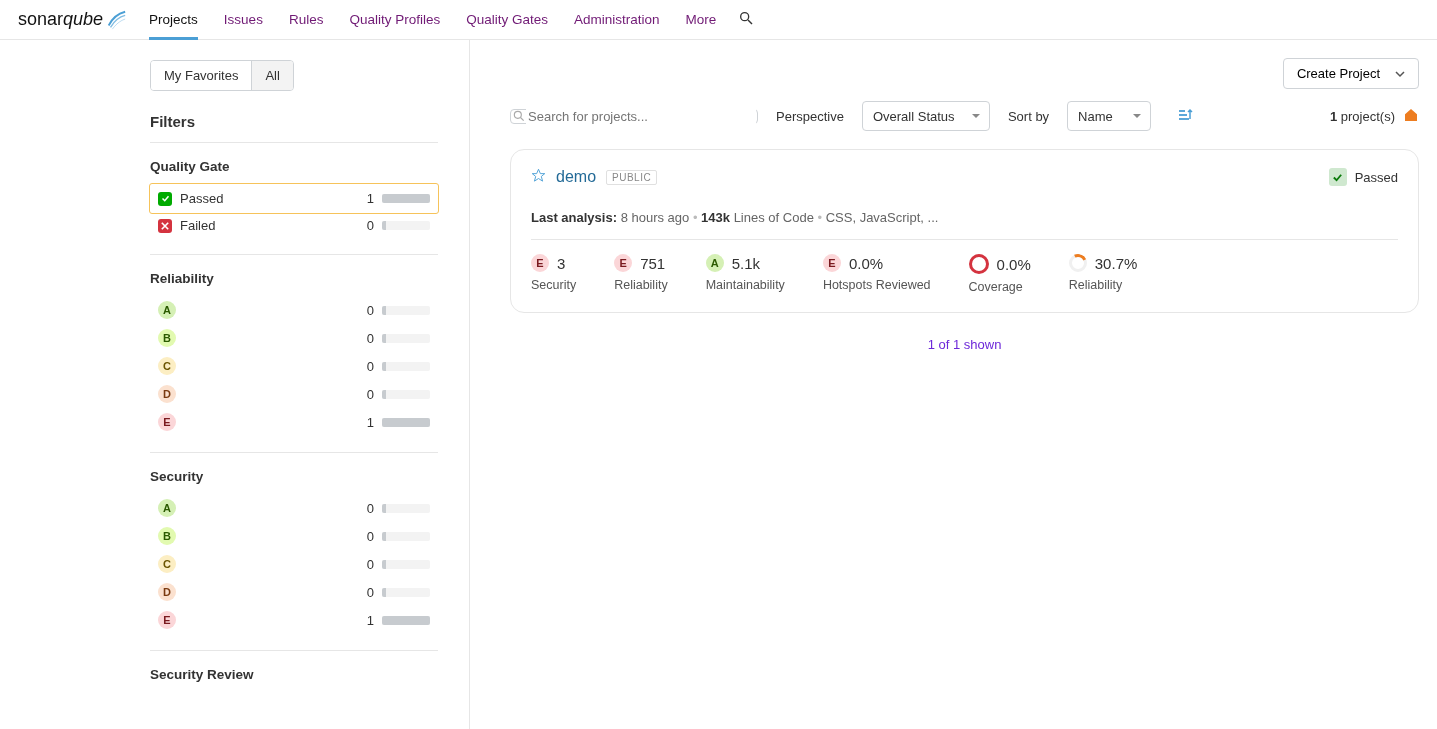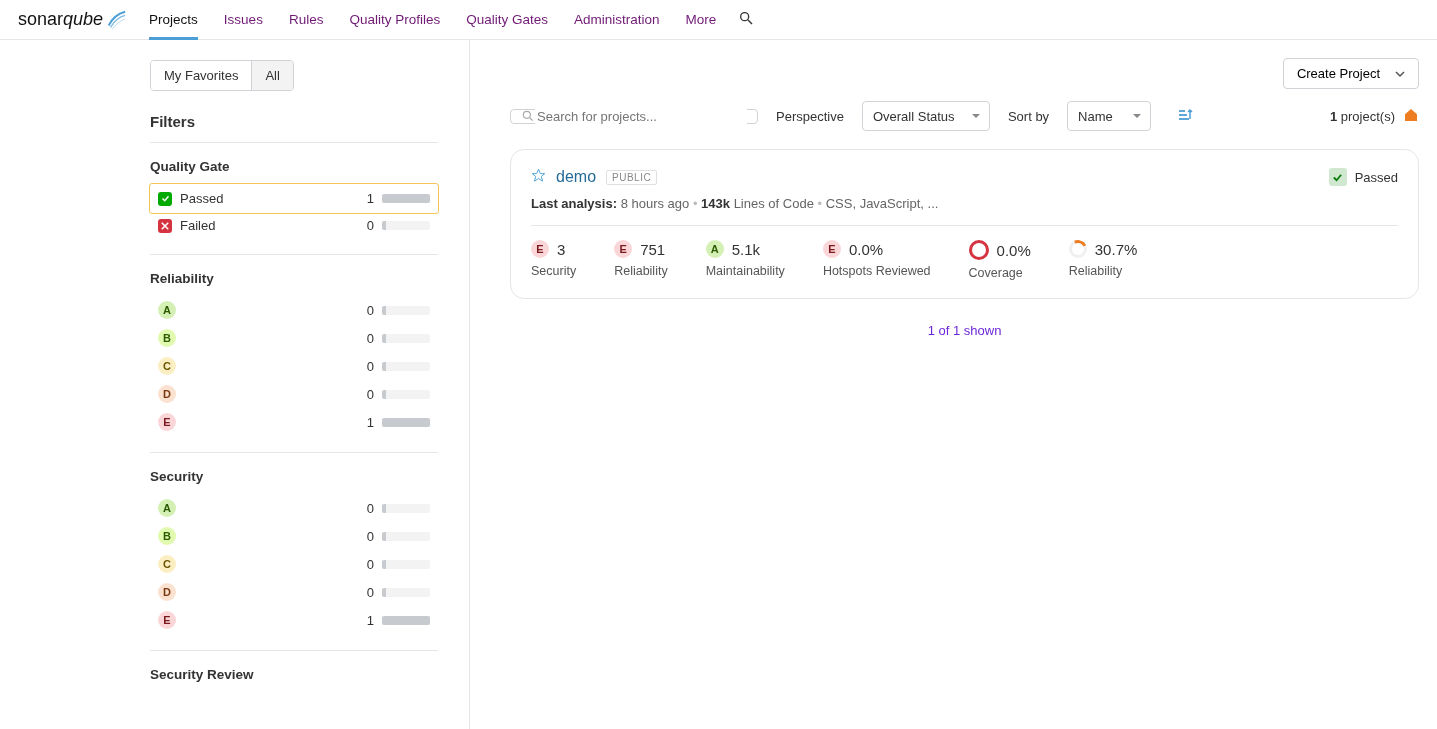--- a/index.html
+++ b/index.html
@@ -62,37 +62,37 @@
   .qg-fail{background:#d4333f;}
   .rating-pill{width:18px;height:18px;border-radius:50%;display:flex;align-items:center;justify-content:center;font-size:11px;font-weight:600;color:#333;}
   .r-A{background:var(--pill-a);} .r-B{background:var(--pill-b);} .r-C{background:var(--pill-c);} .r-D{background:var(--pill-d);} .r-E{background:var(--pill-e);}
   .r-E{color:#7a1a1f;} .r-D{color:#7a3a10;} .r-C{color:#6b5400;} .r-A,.r-B{color:#2b5a00;}
   
   .main{flex:1;padding:18px 18px 18px 40px;overflow:auto;}
   .main-top{display:flex;justify-content:flex-end;margin-bottom:12px;}
   .create-btn{border:1px solid #cfd3d7;background:#fff;border-radius:4px;padding:7px 13px;font-size:13px;display:flex;align-items:center;gap:15px;cursor:pointer;}
   .controls{display:flex;align-items:center;justify-content:space-between;margin-bottom:18px;}
   .controls-left{display:flex;align-items:center;gap:18px;}
-  .search-box{display:flex;align-items:center;border:1px solid #cfd3d7;border-radius:4px;width:248px;padding:0 10px;height:15px;}
+  .search-box{display:flex;align-items:center;border:1px solid #cfd3d7;border-radius:4px;width:248px;padding:0 1px;height:15px;}
   .search-box input{border:0;outline:0;flex:1;font-size:13px;color:#333;}
   .label{font-size:13px;color:#333;}
   .select{border:1px solid #cfd3d7;border-radius:4px;height:30px;padding:0 28px 0 10px;font-size:13px;display:flex;align-items:center;position:relative;min-width:84px;background:#fff;cursor:pointer;}
   .select::after{content:"";position:absolute;right:9px;top:12px;border:4px solid transparent;border-top-color:#888;}
   .sort-icon{margin-left:8px;color:var(--link);cursor:pointer;}
   .projcount{display:flex;align-items:center;gap:8px;}
   .projcount .home{color:#ed7d20;}
   .card{border:1px solid var(--border);border-radius:14px;padding:18px 20px;margin-bottom:18px;}
   .card-head{display:flex;align-items:center;justify-content:space-between;}
   .proj-title{display:flex;align-items:center;gap:10px;}
   .proj-title a{color:var(--blue);font-size:16px;text-decoration:none;}
   .public-badge{font-size:10px;letter-spacing:.5px;color:#888;border:1px solid #e0e0e0;border-radius:2px;padding:1px 5px;}
   .star{color:#aaa;}
   .passed-badge{display:flex;align-items:center;gap:8px;}
   .passed-badge .sq{width:18px;height:18px;border-radius:3px;background:#cfe8cf;display:flex;align-items:center;justify-content:center;color:#0a7a0a;}
-  .meta-line{margin-top:10px;color:var(--muted);font-size:13px;}
+  .meta-line{margin-top:24px;color:var(--muted);font-size:13px;}
   .meta-line b{color:#333;font-weight:600;}
   .divider{border-top:1px solid var(--border);margin:14px 0;}
   .metrics{display:flex;gap:38px;}
   .metric{display:flex;flex-direction:column;gap:6px;}
   .metric .top{display:flex;align-items:center;gap:8px;}
   .metric .value{font-size:15px;font-weight:500;}
   .metric .caption{font-size:12.5px;color:#555;}
   .dup-icon{width:18px;height:18px;position:relative;}
   .dup-icon .ring{position:absolute;inset:0;border-radius:50%;border:3px solid #f0f0f0;}
   .dup-icon .arc{position:absolute;inset:0;border-radius:50%;border:3px solid transparent;border-top-color:var(--orange);transform:rotate(20deg);}

